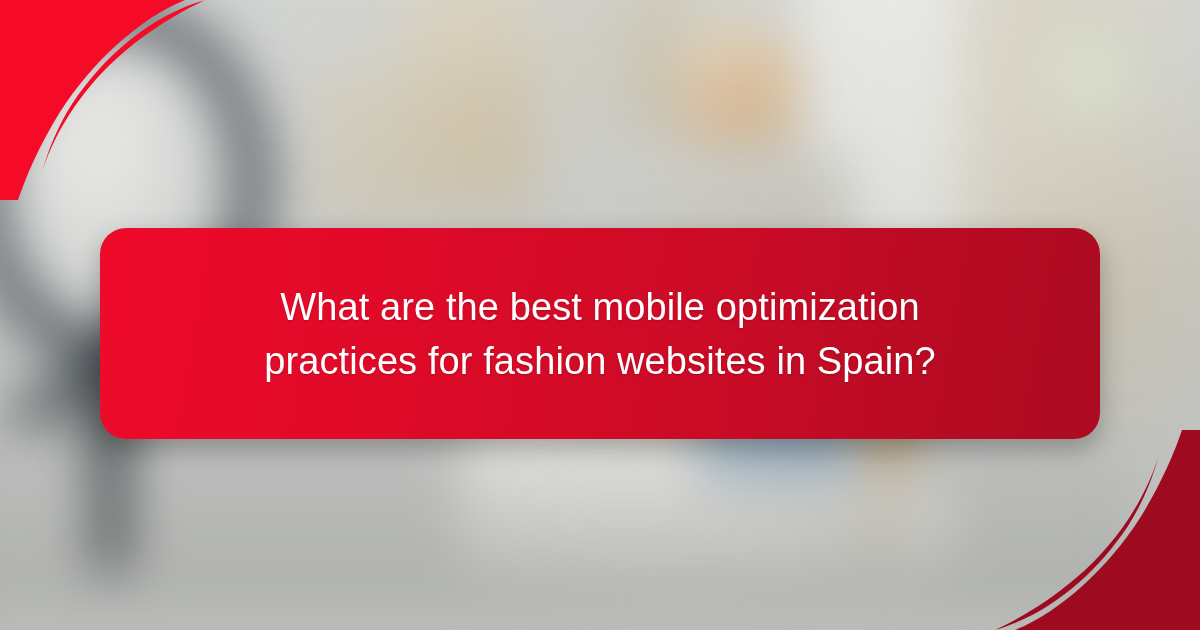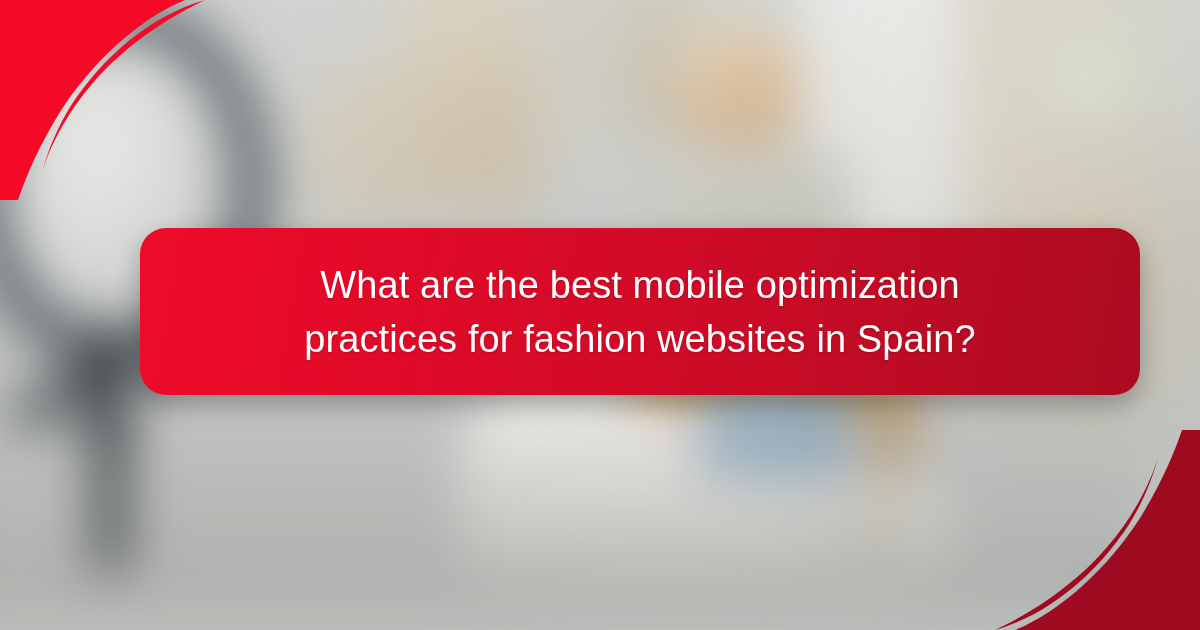--- a/index.html
+++ b/index.html
@@ -183,29 +183,28 @@
   }
   .corner-tl { left:0; top:0; width:300px; height:200px; }
   .corner-br { right:0; bottom:0; width:300px; height:200px; }
 
   
   .banner {
     position:absolute;
     left:100px;
     top:228px;
     width:1000px;
-    height:167px;
+    height:211px;
     border-radius:26px;
     background:linear-gradient(100deg,#ef0a2b 0%,#e00a28 28%,#ca0b26 62%,#ab0b21 100%);
     box-shadow:0 10px 26px rgba(0,0,0,.28);
     display:flex;
     align-items:center;
     justify-content:center;
     padding:0 48px;
-    margin-left:40px;
   }
   .banner-text {
     color:#ffffff;
     font-size:38px;
     line-height:54px;
     font-weight:400;
     text-align:center;
     letter-spacing:.1px;
     max-width:760px;
     text-shadow:0 1px 2px rgba(0,0,0,.18);

